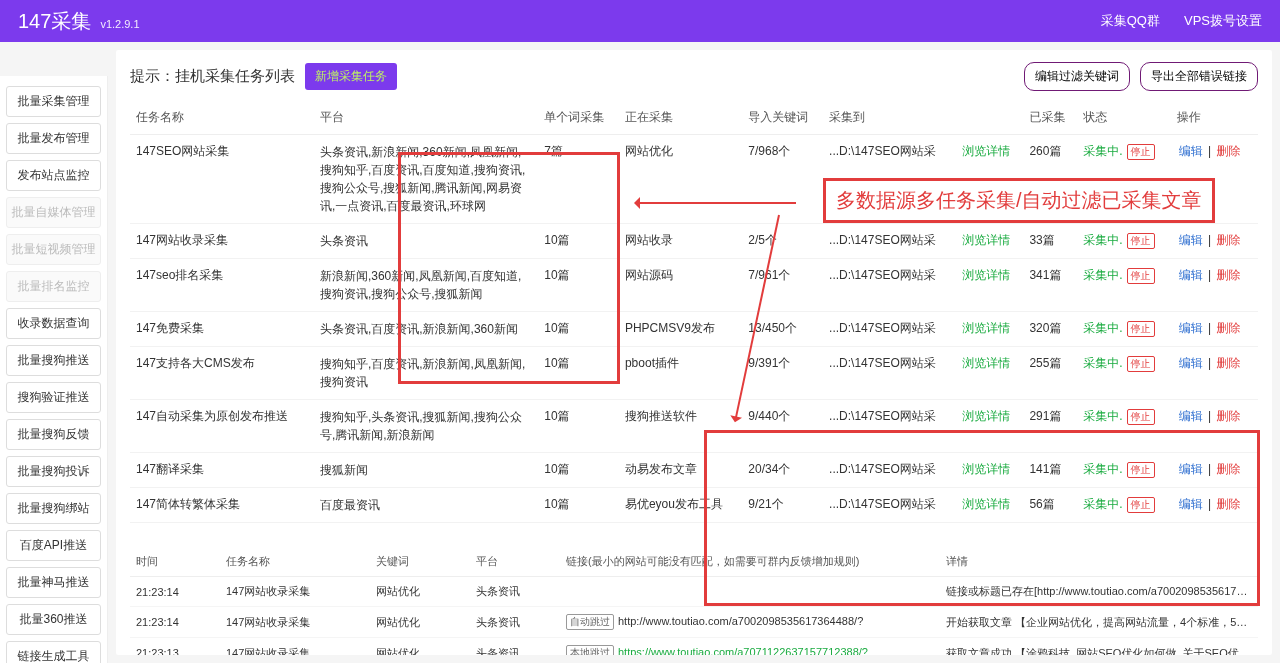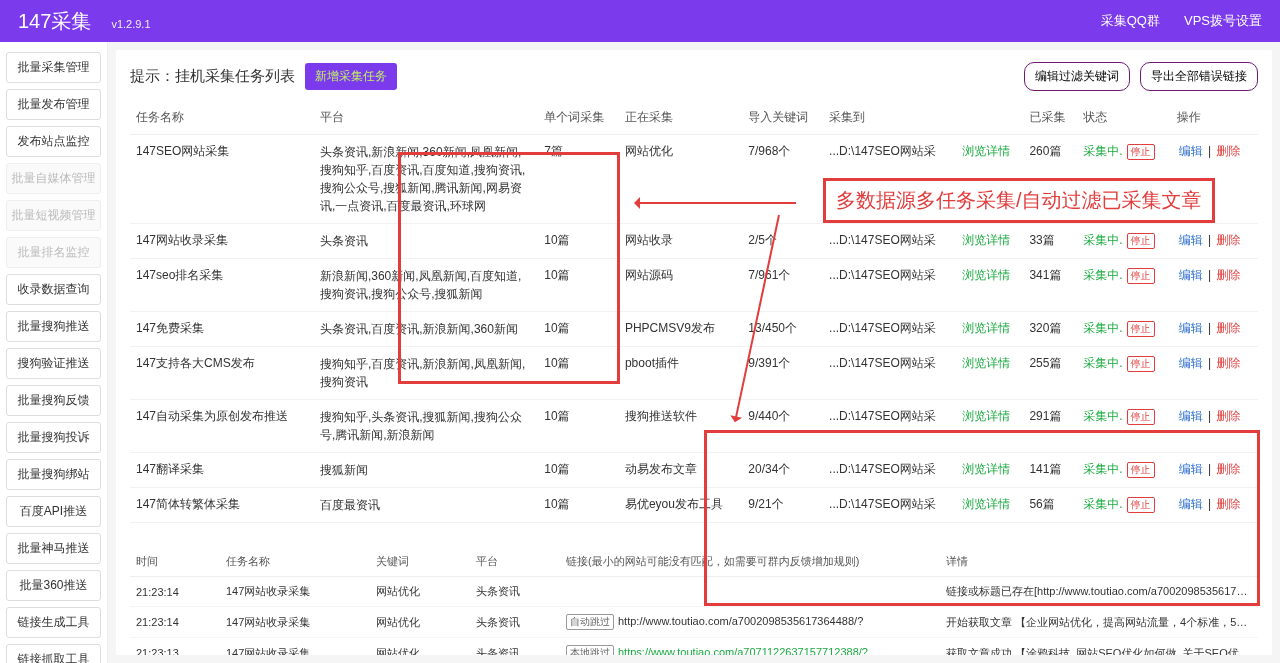--- a/index.html
+++ b/index.html
@@ -1,25 +1,25 @@
 <!DOCTYPE html>
 <html><head>
   <meta charset="utf-8">
   <style>
     * { margin: 0; padding: 0; box-sizing: border-box; }
     body { font-family: "Microsoft YaHei", Arial, sans-serif; font-size: 12px; background: #f5f5f5; color: #333; }
     .top-bar { background: #6a0dad; background: #7b2cbf; background: #6f42c1; color: #fff; height: 42px; display: flex; align-items: center; padding: 0 18px; justify-content: space-between; }
     .top-bar { background: #7c3aed; }
-    .top-bar .brand { display: flex; align-items: baseline; gap: 20px; }
+    .top-bar .brand { display: flex; align-items: baseline; gap: 9px; }
     .top-bar .brand h1 { font-size: 20px; font-weight: 500; }
     .top-bar .brand .ver { font-size: 11px; opacity: .9; }
     .top-bar .nav-right { display: flex; gap: 24px; font-size: 13px; }
     .top-bar .nav-right span { cursor: pointer; }
     .layout { display: flex; height: calc(100vh - 42px); }
-    .sidebar { width: 108px; background: #fff; padding: 10px 6px; display: flex; flex-direction: column; gap: 6px; overflow-y: auto; border-right: 1px solid #eee; }
+    .sidebar { width: 108px; background: #fff; padding: 10px 6px; display: flex; flex-direction: column; gap: 6px; overflow-y: auto; border-right: 1px solid #eee; margin-top: 34px; }
     .sidebar .menu-item { border: 1px solid #ddd; border-radius: 3px; padding: 6px 4px; font-size: 12px; text-align: center; background: #fff; cursor: pointer; white-space: nowrap; }
     .sidebar .menu-item.disabled { color: #bbb; border-color: #eee; background: #fafafa; cursor: default; }
     .content { flex: 1; padding: 12px 14px; overflow: auto; background: #fff; margin: 8px; border-radius: 2px; position: relative; }
     .hint-row { display: flex; align-items: center; gap: 10px; margin-bottom: 10px; }
     .hint-row .hint-label { font-size: 15px; font-weight: 500; }
     .hint-row .new-task { background: #7c3aed; color: #bef264; border: none; padding: 5px 10px; border-radius: 3px; font-size: 12px; cursor: pointer; }
     .hint-row .spacer { flex: 1; }
     .hint-row .top-btn { border: 1px solid #701a75; background: #fff; padding: 5px 10px; border-radius: 10px; font-size: 12px; cursor: pointer; }
     table.tasks { width: 100%; border-collapse: collapse; font-size: 12px; margin-bottom: 16px; }
     table.tasks th { text-align: left; font-weight: 500; padding: 8px 6px; border-bottom: 1px solid #eee; color: #555; font-size: 12px; }

